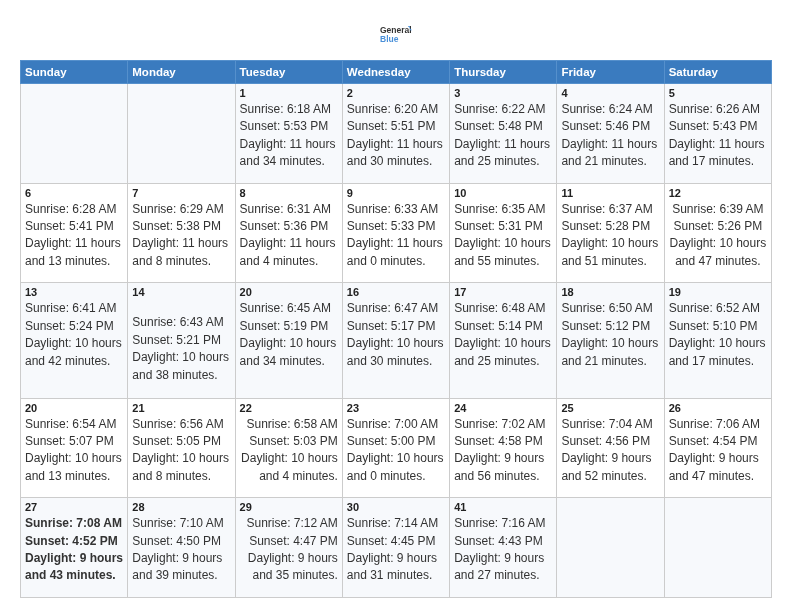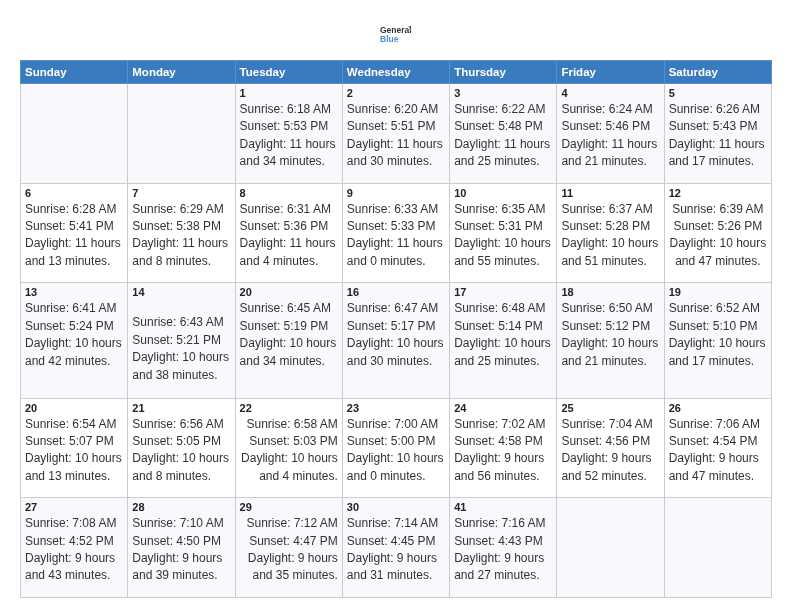--- a/index.html
+++ b/index.html
@@ -306,21 +306,21 @@
             <span class="day-num">26</span>
             <div class="day-detail" style="white-space: pre-line;">Sunrise: 7:06 AM
 Sunset: 4:54 PM
 Daylight: 9 hours
 and 47 minutes.</div>
           </td>
         </tr>
         <tr>
           <td>
             <span class="day-num">27</span>
-            <div class="day-detail" style="white-space: pre-line;">Sunrise: 7:08 AM
+            <div class="day-detail" style="white-space: pre-line; font-weight: bold;">Sunrise: 7:08 AM
 Sunset: 4:52 PM
 Daylight: 9 hours
 and 43 minutes.</div>
           </td>
           <td>
             <span class="day-num">28</span>
             <div class="day-detail" style="white-space: pre-line;">Sunrise: 7:10 AM
 Sunset: 4:50 PM
 Daylight: 9 hours
 and 39 minutes.</div>

